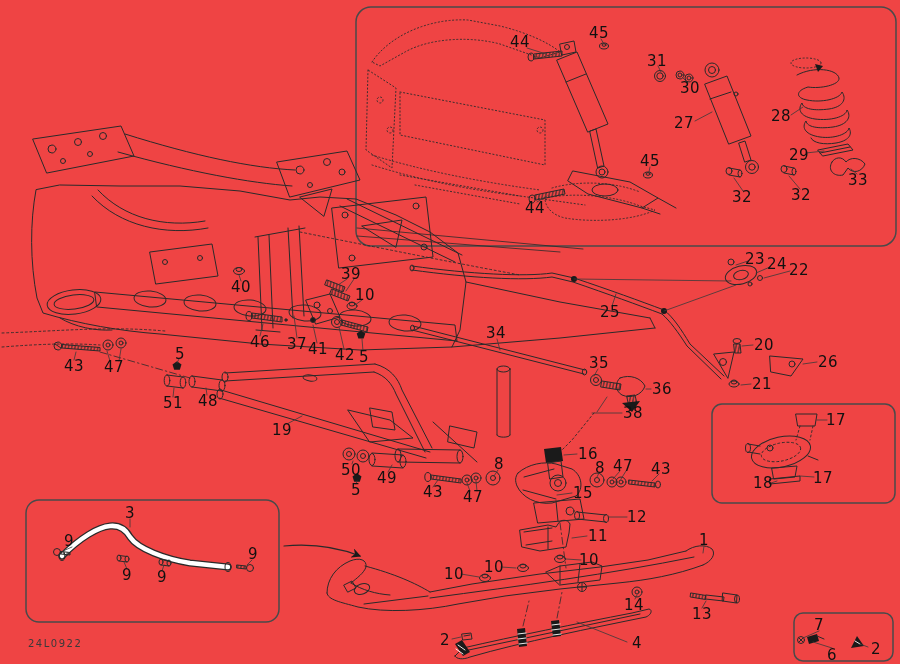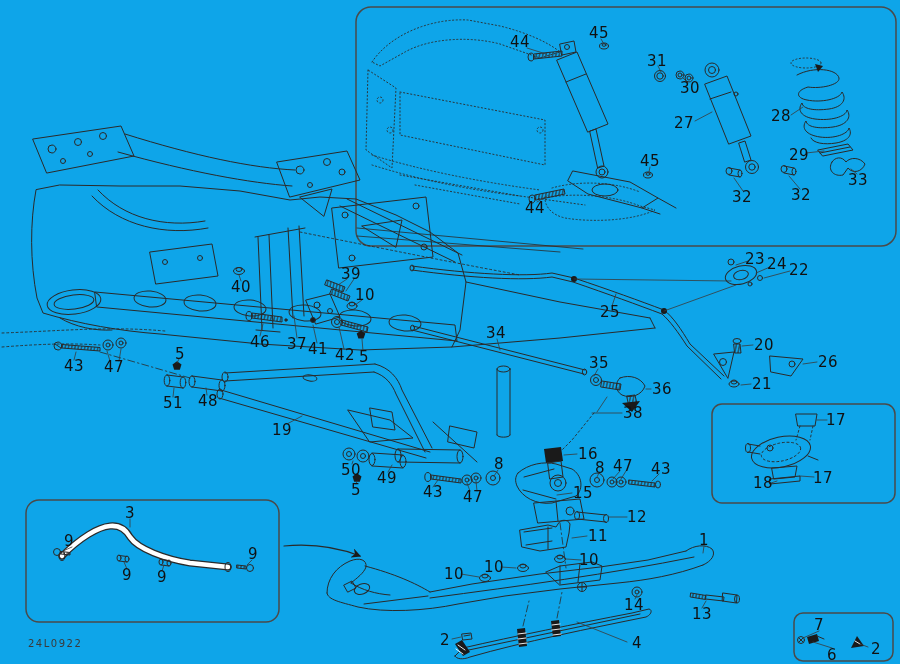--- a/index.html
+++ b/index.html
@@ -25,21 +25,21 @@
   }
   .ld { stroke:#3a3a3a; stroke-width:0.8; fill:none; }
   .box { stroke:#4a4a4a; stroke-width:1.5; fill:none; }
   .dash { stroke-dasharray:2,2.6; stroke-width:0.9; }
   .dashdot { stroke-dasharray:7,3,1.5,3; stroke-width:0.8; }
   .dot { stroke-dasharray:1.2,2.4; stroke-width:0.9; }
 </style>
 </head>
 <body>
 
-<div class="page" style="background: #0ea5e9;">
+<div class="page" style="background: #ef4444;">
 <svg id="diagram-svg" width="900" height="664" viewBox="0 0 900 664">
   <defs>
     <pattern id="thr" width="3.2" height="10" patternUnits="userSpaceOnUse" patternTransform="rotate(12)">
       <line x1="1.6" y1="0" x2="1.6" y2="10" stroke="#2a2a2a" stroke-width="1"></line>
     </pattern>
     <marker id="arw" markerWidth="9" markerHeight="8" refX="7" refY="4" orient="auto">
       <path d="M0,0 L8,4 L0,8 L2.5,4 Z" fill="#1a1a1a"></path>
     </marker>
   </defs>
 

